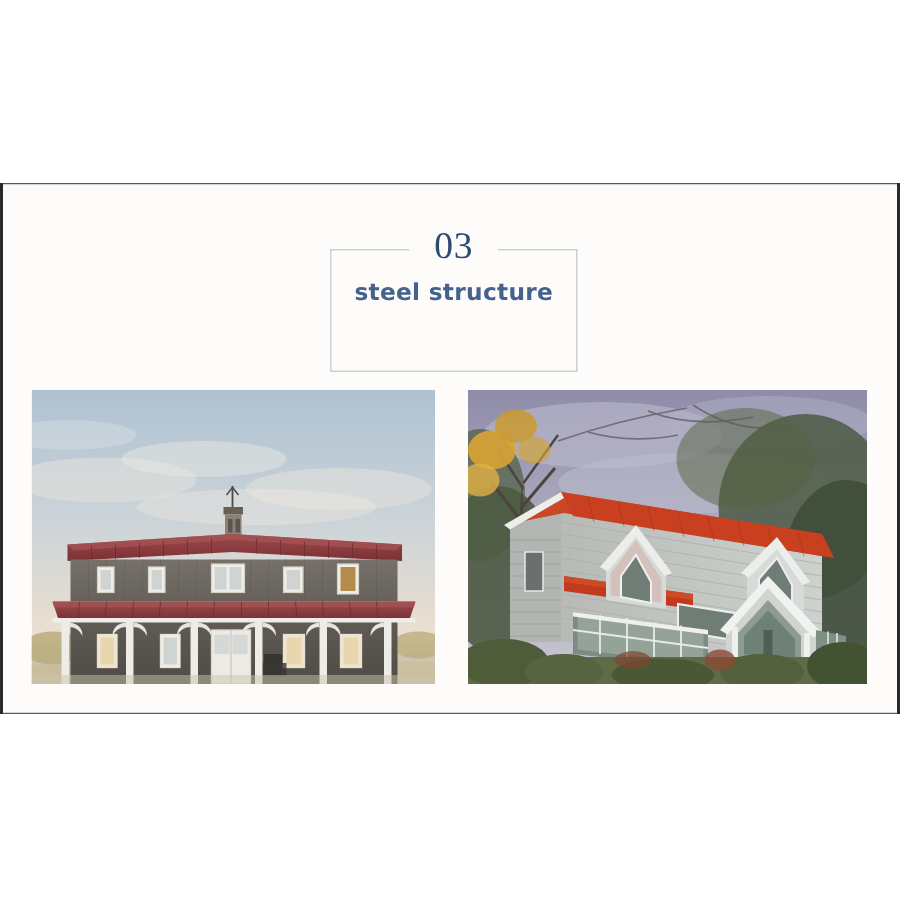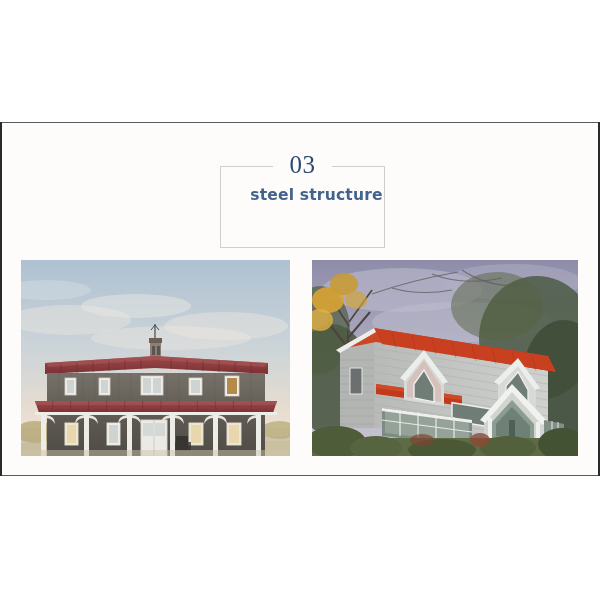--- a/index.html
+++ b/index.html
@@ -70,21 +70,20 @@
     position: absolute;
     left: 0;
     top: 37px;
     width: 165px;
     text-align: center;
     color: #43628c;
     font-family: "DejaVu Sans", sans-serif;
     font-size: 15.5px;
     font-weight: 700;
     line-height: 22px;
-    padding-left: 14px;
   }
   #card-line-1 { display: block; letter-spacing: 0.2px; }
   #card-line-2 { display: block; letter-spacing: 0.2px; }
 
   
   .photo {
     position: absolute;
     top: 260px;
     height: 196px;
     overflow: hidden;

